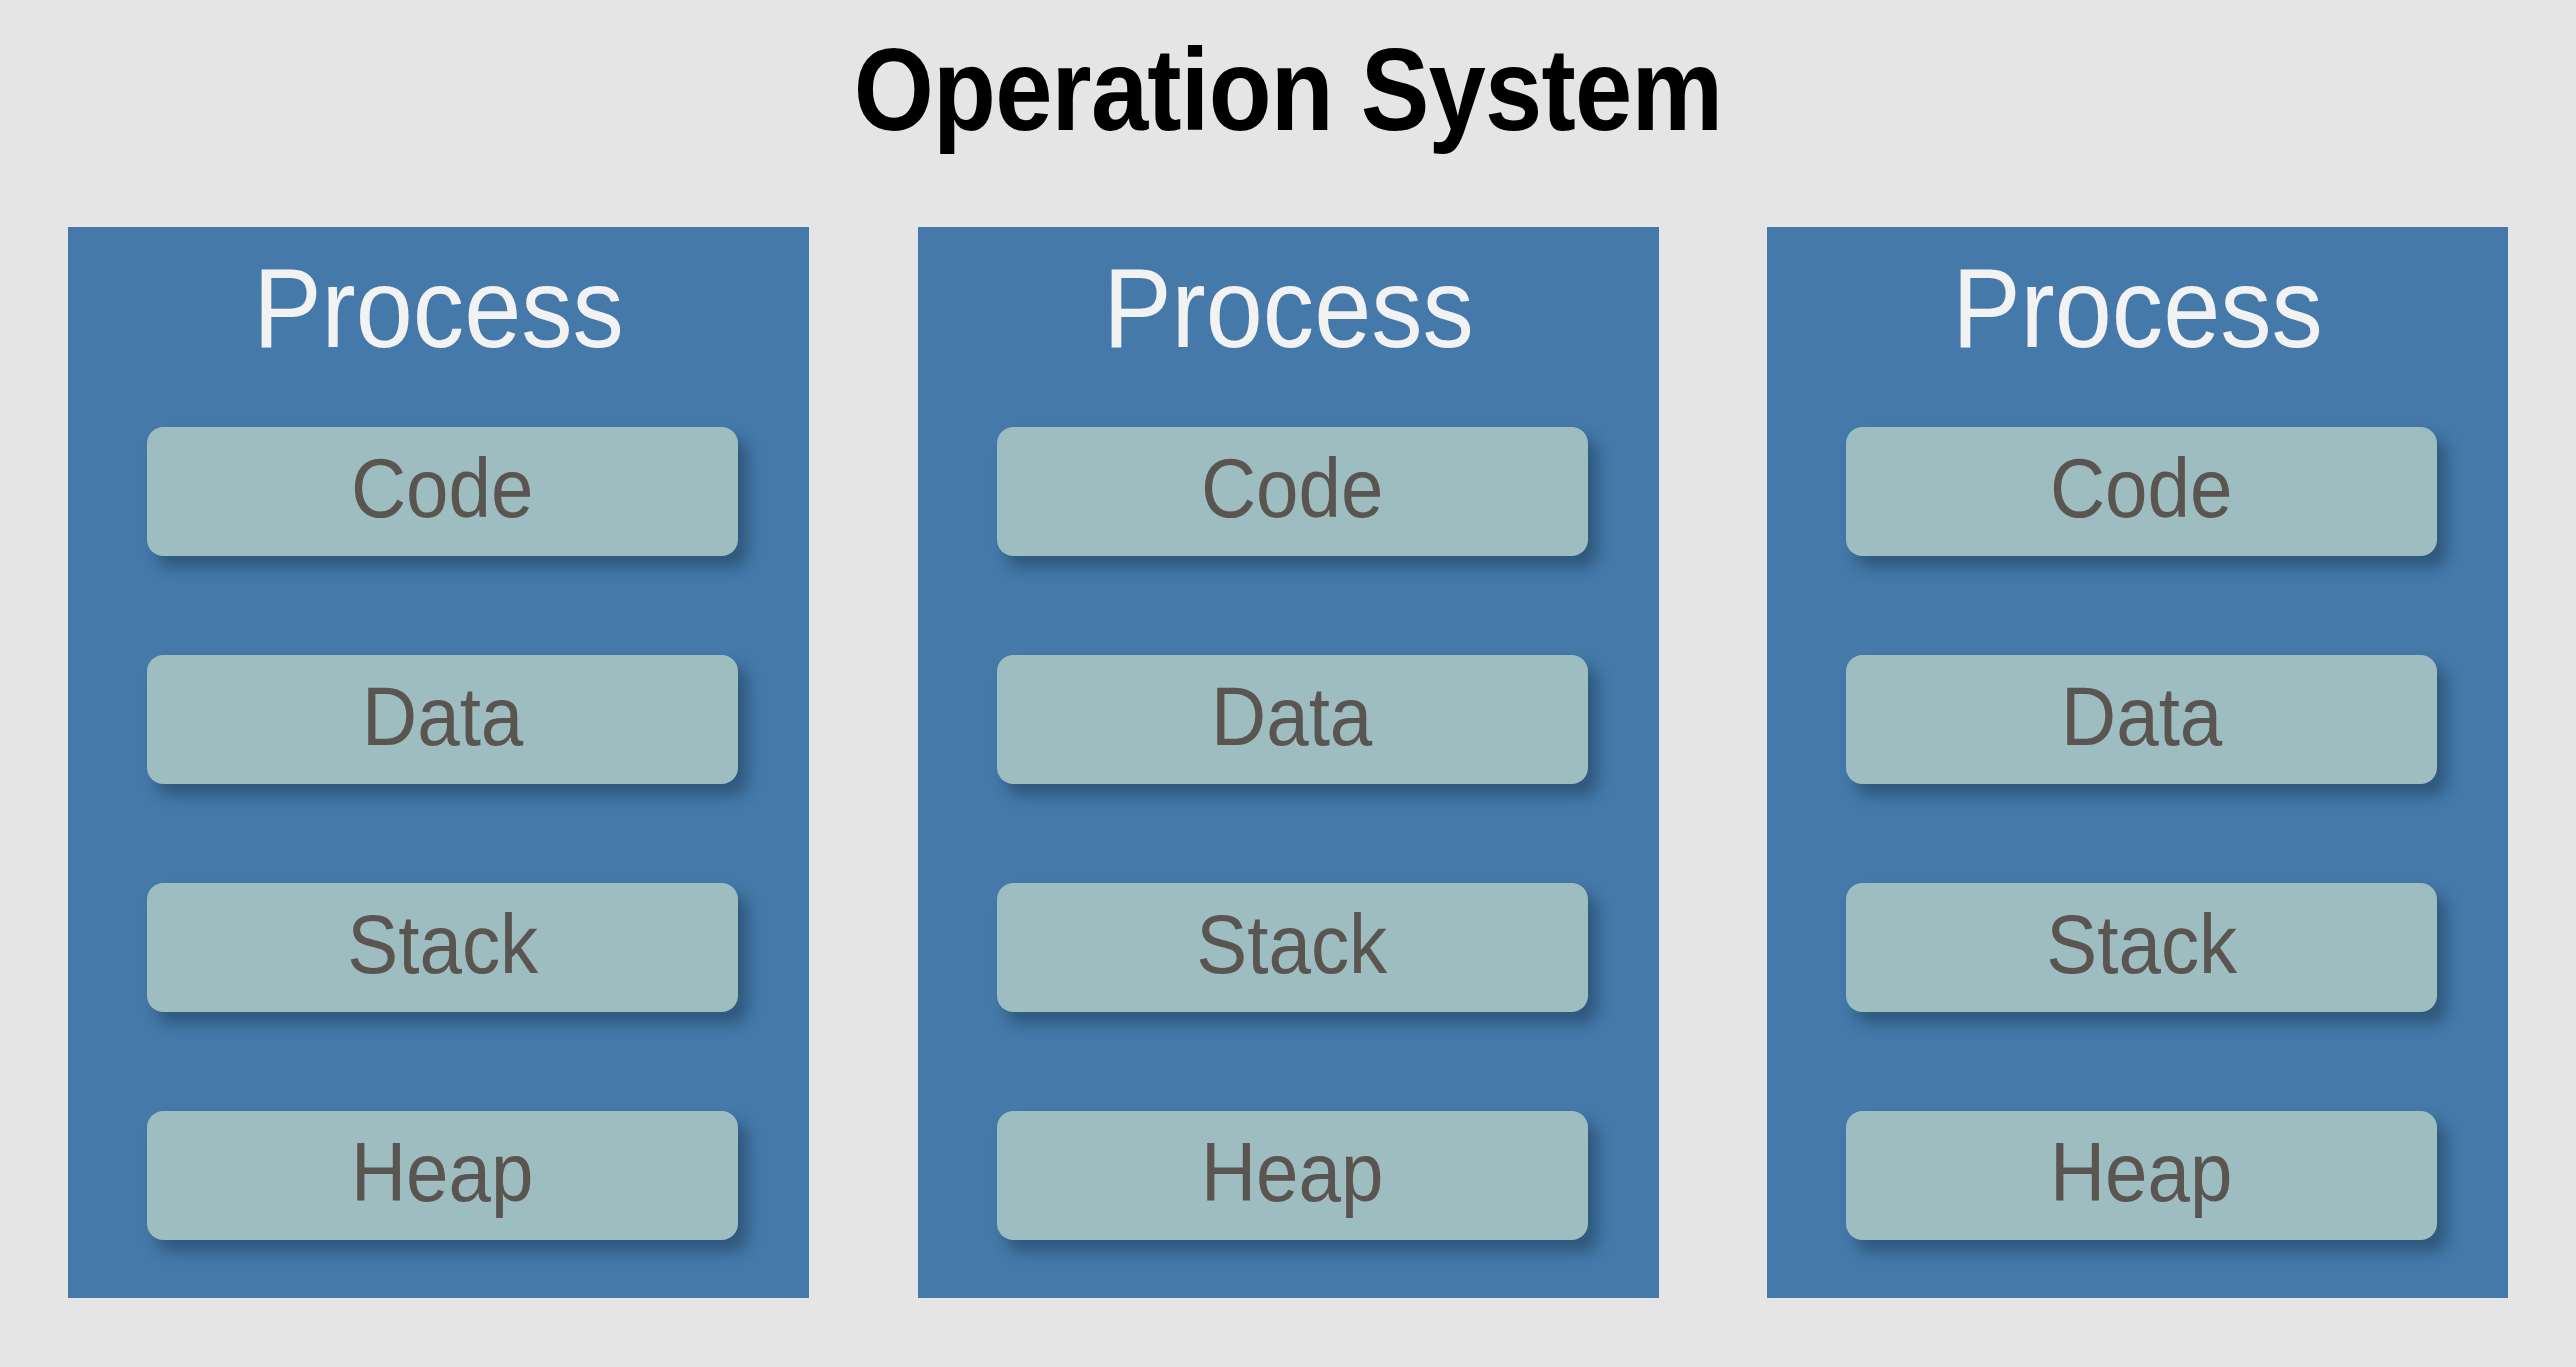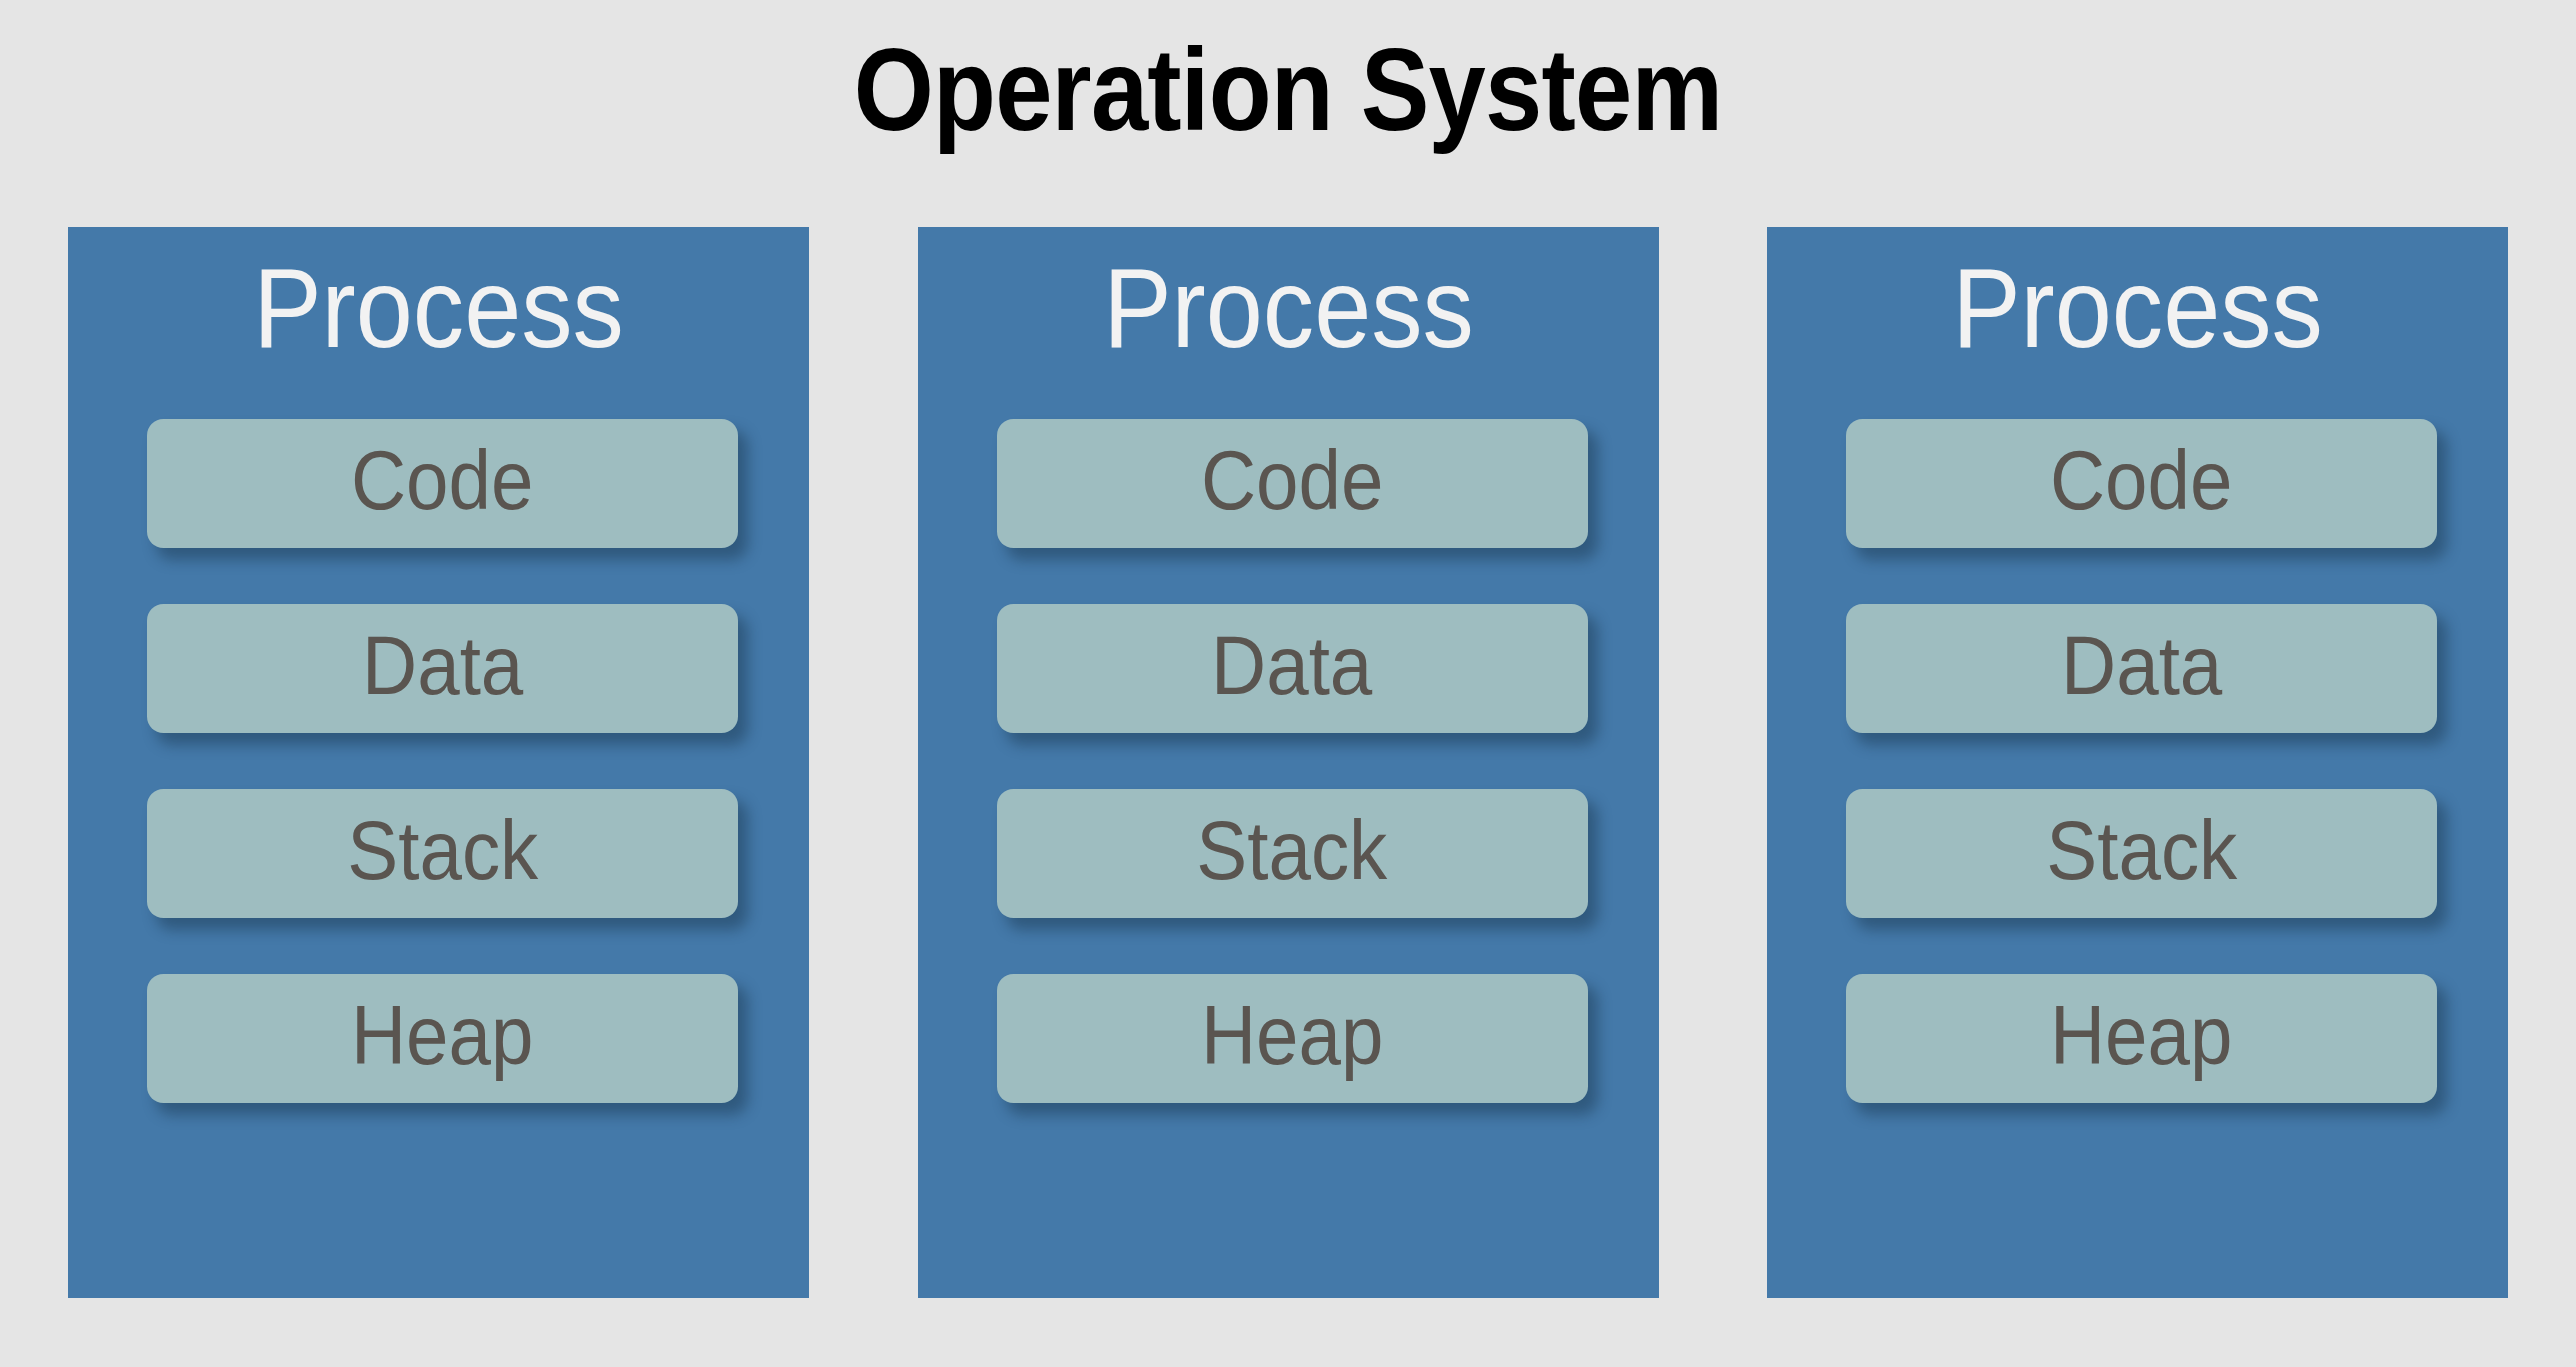--- a/index.html
+++ b/index.html
@@ -72,26 +72,26 @@
     font-size: 114px;
     line-height: 1.05;
     color: #f2f2f2;
     transform: scaleX(0.9);
     transform-origin: center top;
     white-space: nowrap;
   }
 
   .segment-list {
     position: absolute;
-    top: 192px;
+    top: 200px;
     left: 79px;
     width: 591px;
     display: flex;
     flex-direction: column;
-    gap: 56px;
+    gap: 99px;
   }
 
   .segment-chip {
     width: 591px;
     height: 129px;
     background: #9ebdc0;
     border-radius: 16.4px;
     box-shadow: 9.5px 11.2px 13.8px rgba(18, 42, 62, 0.40);
     display: flex;
     align-items: center;

